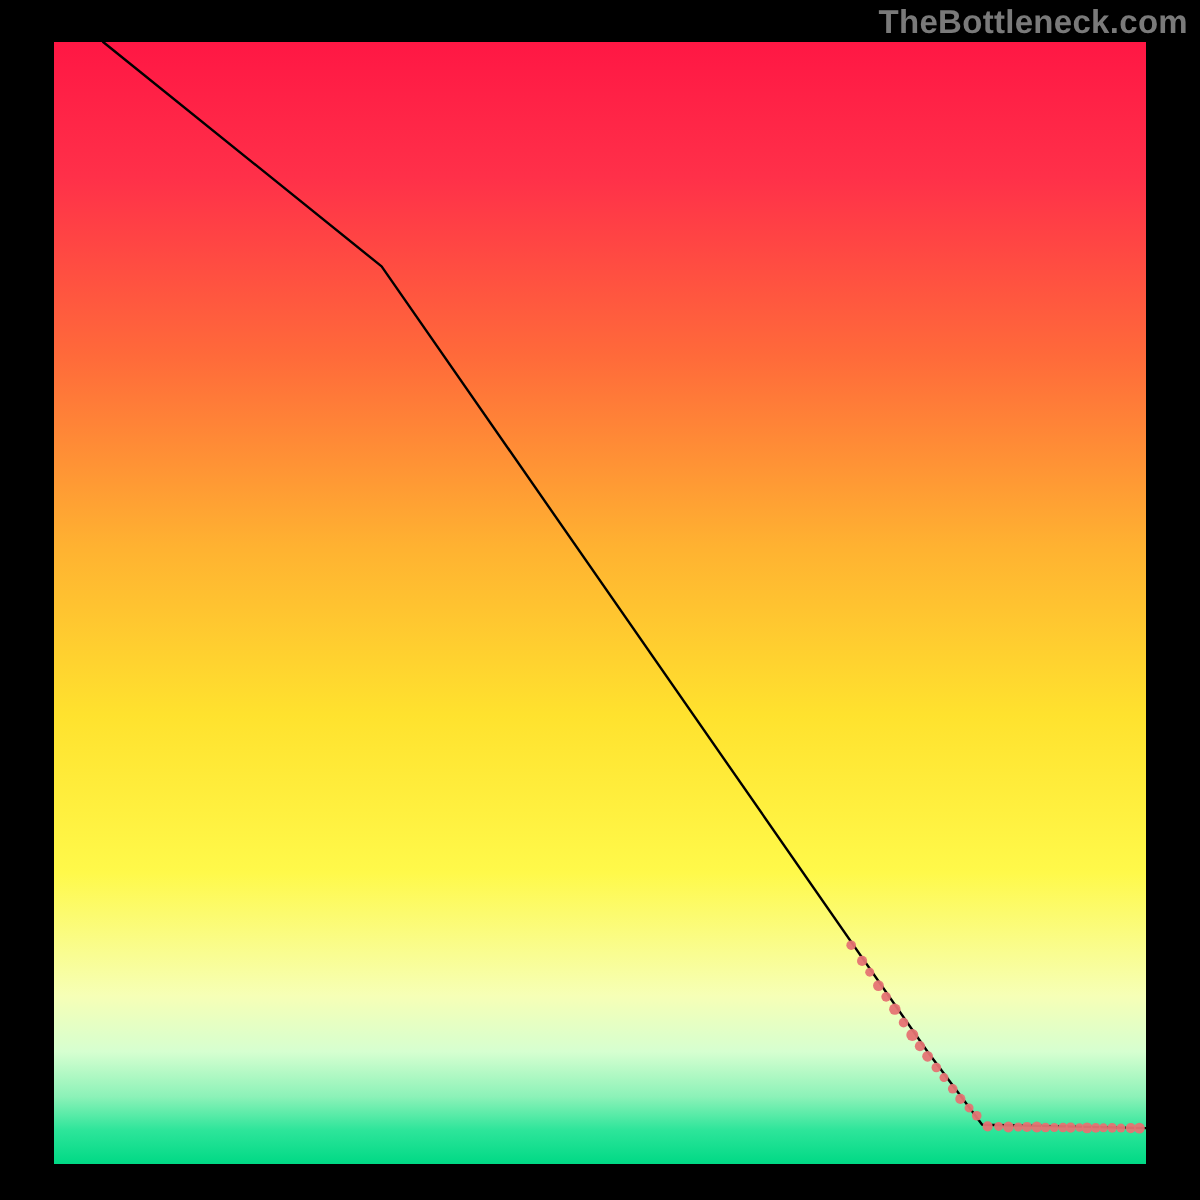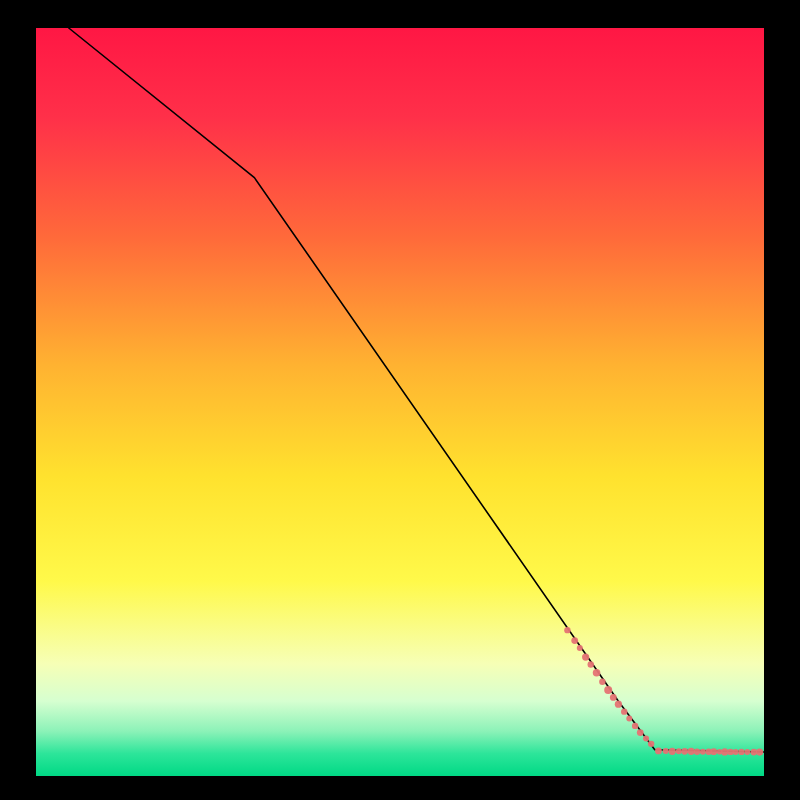--- a/index.html
+++ b/index.html
@@ -82,13 +82,14 @@
         <circle cx="719.59" cy="751.69" r="2.80" fill="#e57373" fill-opacity="0.95"></circle>
         <circle cx="724.69" cy="751.91" r="3.60" fill="#e57373" fill-opacity="0.95"></circle>
         <circle cx="730.51" cy="751.91" r="3.20" fill="#e57373" fill-opacity="0.95"></circle>
         <circle cx="735.61" cy="751.91" r="3.00" fill="#e57373" fill-opacity="0.95"></circle>
         <circle cx="741.43" cy="751.91" r="3.20" fill="#e57373" fill-opacity="0.95"></circle>
         <circle cx="747.26" cy="752.06" r="3.00" fill="#e57373" fill-opacity="0.95"></circle>
         <circle cx="753.81" cy="752.06" r="3.40" fill="#e57373" fill-opacity="0.95"></circle>
         <circle cx="759.63" cy="752.06" r="3.60" fill="#e57373" fill-opacity="0.95"></circle>
       </g>
     </svg>
+  <div class="watermark">TheBottleneck.com</div>
 </div>
 
 </body></html>

